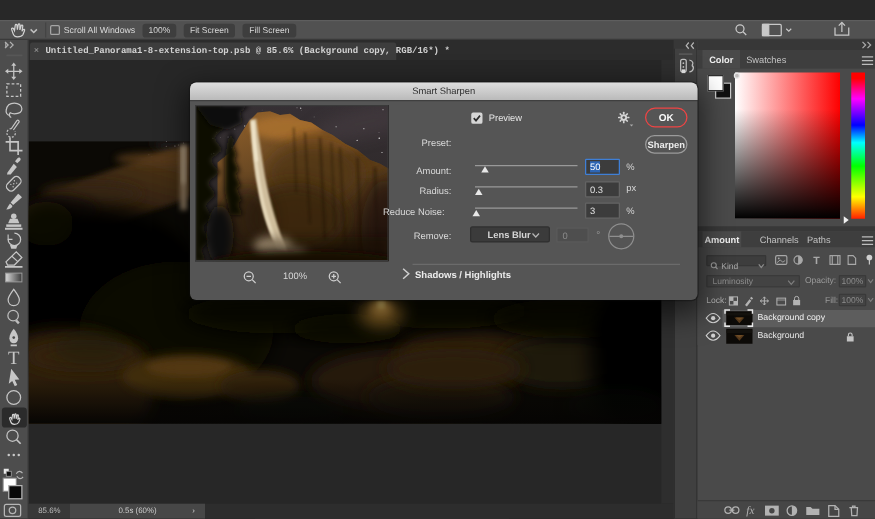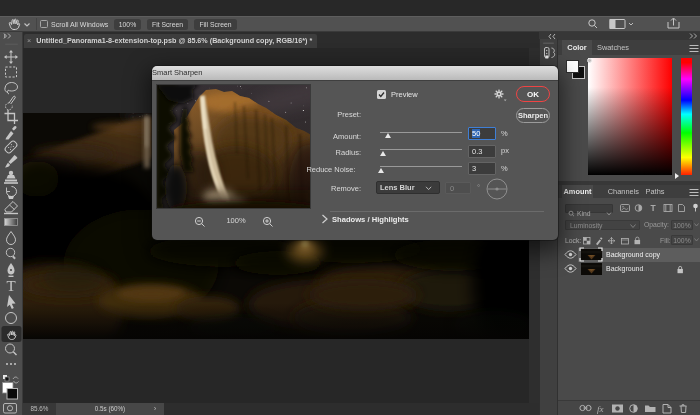--- a/index.html
+++ b/index.html
@@ -14,39 +14,39 @@
  font-size:8.3px;color:#d6d6d6;}
 
 #options{left:0;top:16px;width:700px;height:16px;background:#515151;
  border-top:1px solid #5e5e5e;border-bottom:1px solid #3a3a3a;}
 .obtn{position:absolute;top:1.5px;height:11px;background:#3e3e3e;border-radius:2.5px;
  color:#d8d8d8;font-size:6.8px;text-align:center;line-height:11px;}
 
 #toolbar{left:0;top:32px;width:23px;height:383px;background:#4d4d4d;
  border-right:1px solid #3a3a3a;}
 
-#tabbar{left:23px;top:32px;width:516px;height:16px;background:#2c2c2c;}
+#tabbar{left:23px;top:32px;width:516px;height:16px;background:#2c2c2c;font-family:Liberation Mono, monospace;}
 #tab{position:absolute;left:1px;top:2px;width:293px;height:14px;background:#3d3d3d;
  border-radius:2px 2px 0 0;color:#d2d2d2;font-size:7.2px;font-weight:bold;
  line-height:14px;white-space:nowrap;}
 #canvas{left:23px;top:48px;width:516px;height:355px;background:#272727;}
 #vscroll{position:absolute;left:506px;top:0;width:10px;height:355px;background:#2e2e2e;}
 #statusbar{left:23px;top:403px;width:516px;height:12px;background:#2d2d2d;
  font-size:6.3px;color:#bdbdbd;}
 
 #dock{left:539px;top:32px;width:19px;height:383px;background:#404040;
  border-left:1px solid #2e2e2e;border-right:1px solid #313131;}
 
 #rpanel{left:558px;top:32px;width:142px;height:383px;background:#4a4a4a;}
 
 #dialog{left:152px;top:66px;width:406px;height:174px;border-radius:5px;
  background:#555555;box-shadow:0 8px 22px 4px rgba(0,0,0,0.55),0 0 0 1px rgba(20,20,20,0.4);}
 #dlg-title{position:absolute;left:0;top:0;width:406px;height:14px;
  background:linear-gradient(#dedede,#bababa);border-radius:5px 5px 0 0;
- font-size:7.5px;color:#2e2e2e;line-height:14px;
+ text-align:center;font-size:7.5px;color:#2e2e2e;line-height:14px;
  box-shadow:0 1px 0 rgba(0,0,0,0.25);}
 .dlbl{position:absolute;font-size:7.5px;color:#dadada;text-align:right;width:60px;}
 .dval{position:absolute;width:28px;height:13px;background:#3c3c3c;
  border:1px solid #646464;border-radius:1px;font-size:7.5px;color:#e2e2e2;
  line-height:12px;padding-left:3px;}
 .dunit{position:absolute;font-size:7.5px;color:#d8d8d8;}
 .track{position:absolute;height:1px;background:#999999;width:82px;left:228px;}
 .thumb{position:absolute;width:0;height:0;border-left:3.2px solid transparent;
  border-right:3.2px solid transparent;border-bottom:5.5px solid #e8e8e8;}
 </style></head>
@@ -634,21 +634,21 @@
       <div class="track" style="top:82.8px;"></div>
       <div class="thumb" style="left:228.2px;top:84.6px;"></div>
       <div class="dval" style="left:316px;top:78.7px;">0.3</div>
       <div class="dunit" style="left:349px;top:80.2px;">px</div>
       <div class="dlbl" style="left:149px;top:99.2px;text-align:center;">Reduce Noise:</div>
       <div class="track" style="top:100.0px;"></div>
       <div class="thumb" style="left:226.3px;top:101.8px;"></div>
       <div class="dval" style="left:316px;top:96.0px;">3</div>
       <div class="dunit" style="left:349px;top:97.5px;">%</div>
       <div class="dlbl" style="left:149px;top:118.4px;">Remove:</div>
-      <div style="position:absolute;left:224px;top:115px;width:64px;height:12.5px;background:#3b3b3b;border:1px solid #2f2f2f;border-radius:2px;color:#d5d5d5;font-size:7.5px;font-weight:bold;line-height:11.5px;padding-left:3px;">Lens Blur<svg width="8" height="6" style="position:absolute;right:6px;top:4px;">
+      <div style="position:absolute;left:224px;top:115px;width:64px;height:12.5px;background:#3b3b3b;border:1px solid #2f2f2f;border-radius:2px;color:#d5d5d5;font-size:7.5px;font-weight:bold;line-height:11.5px;padding-left:13px;">Lens Blur<svg width="8" height="6" style="position:absolute;right:6px;top:4px;">
           <path d="M1 0.8 l2.6 2.8 l2.6 -2.8" stroke="#b5b5b5" fill="none" stroke-width="1"></path>
         </svg></div>
       <div style="position:absolute;left:293px;top:116px;width:26px;height:12px;background:#4e4e4e;border:1px solid #5a5a5a;border-radius:1px;color:#8a8a8a;font-size:7.5px;line-height:11px;padding-left:4px;">0</div>
       <div style="position:absolute;left:325px;top:117px;font-size:8px;color:#9a9a9a;">°</div>
       <svg width="24" height="24" style="position:absolute;left:334px;top:111.5px;">
         <circle cx="11" cy="11" r="10" stroke="#8f8f8f" fill="none" stroke-width="1"></circle>
         <line x1="1.5" y1="11" x2="20.5" y2="11" stroke="#8f8f8f" stroke-width="1"></line>
         <circle cx="11" cy="11" r="1.6" fill="#8f8f8f"></circle>
       </svg>
       <div style="position:absolute;left:178px;top:145px;width:214px;height:1px;background:#6b6b6b;"></div>

